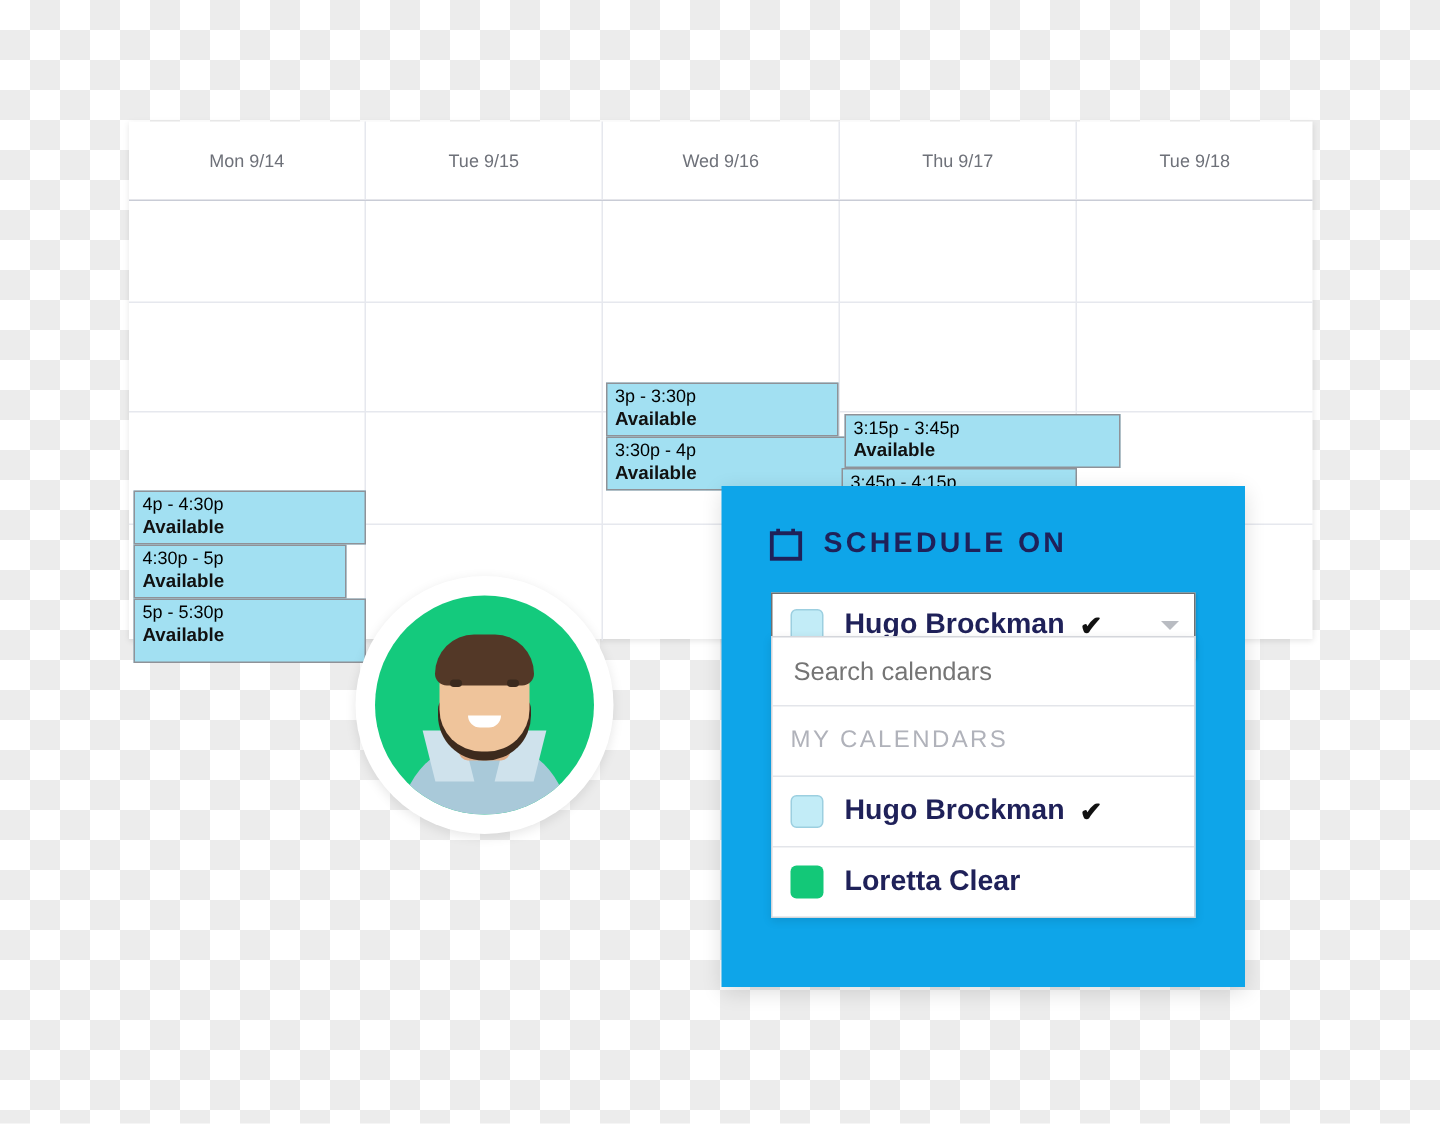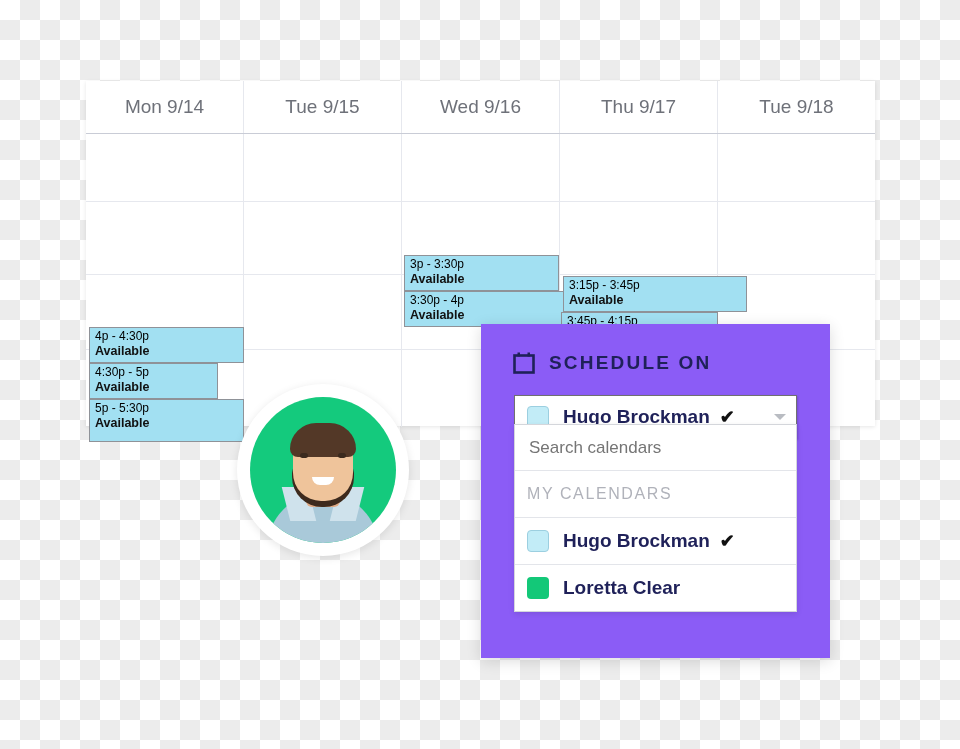--- a/index.html
+++ b/index.html
@@ -33,21 +33,21 @@
   #calendar-header {
     display: flex;
     height: 52px;
     border-bottom: 1px solid #c9ccd6;
   }
   .day-head {
     flex: 1 1 0;
     display: flex;
     align-items: center;
     justify-content: center;
-    font-size: 19px;
+    font-size: 12px;
     color: #6e7179;
     border-right: 1px solid #e6e8ee;
     box-sizing: border-box;
   }
   .day-head:last-child { border-right: none; }
 
   #calendar-body {
     position: relative;
     height: 293px;
   }
@@ -195,21 +195,21 @@
   .p-eye.l { left: 50px; }
   .p-eye.r { right: 50px; }
 
   
   #panel {
     position: absolute;
     left: 481px;
     top: 324px;
     width: 349px;
     height: 334px;
-    background: #8b5cf6;
+    background: #0ea5e9;
     box-shadow: 0 3px 14px rgba(0,0,0,0.14);
   }
   #panel-title {
     display: flex;
     align-items: center;
     gap: 14px;
     padding: 28px 0 0 32px;
   }
   #cal-icon { width: 22px; height: 22px; display:block; }
   #panel-title-text {
@@ -353,21 +353,21 @@
       </div>
       <div class="event" style="left:475px; top:214px; width:157px; height:36px;">
         <div class="ev-time">4:15p - 4:45p</div>
         <div class="ev-title">Available</div>
       </div>
 
       <div class="event" style="left:3px; top:193px; width:155px; height:36px;">
         <div class="ev-time">4p - 4:30p</div>
         <div class="ev-title">Available</div>
       </div>
-      <div class="event" style="left:3px; top:229px; width:129px; height:36px;">
+      <div class="event" style="left:3px; top:229px; width:142px; height:36px;">
         <div class="ev-time">4:30p - 5p</div>
         <div class="ev-title">Available</div>
       </div>
       <div class="event" style="left:3px; top:265px; width:155px; height:43px;">
         <div class="ev-time">5p - 5:30p</div>
         <div class="ev-title">Available</div>
       </div>
 
     </div>
   </div>

